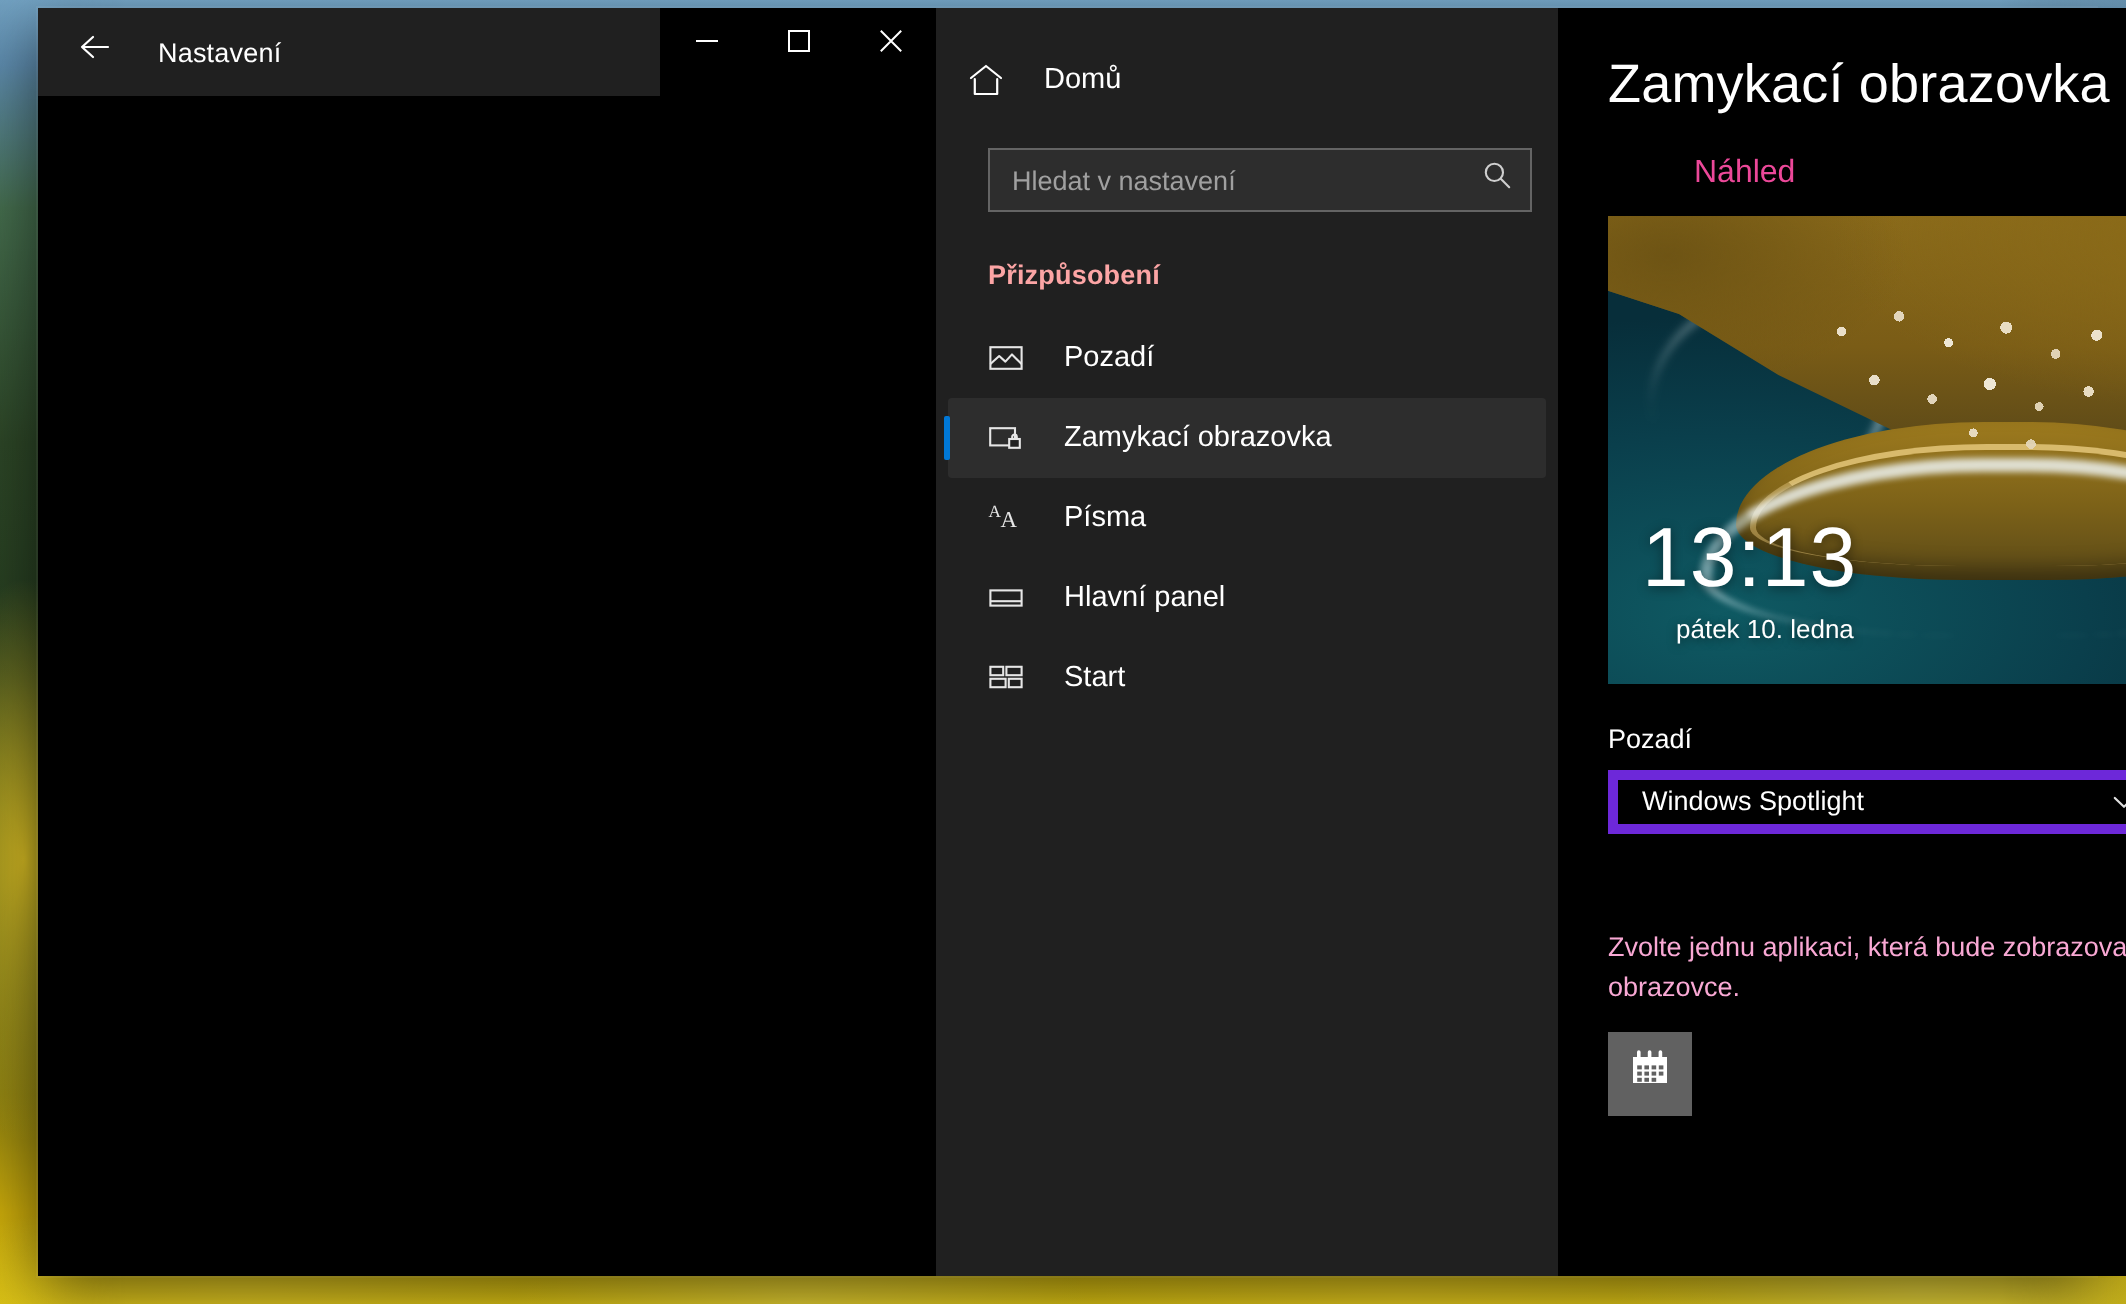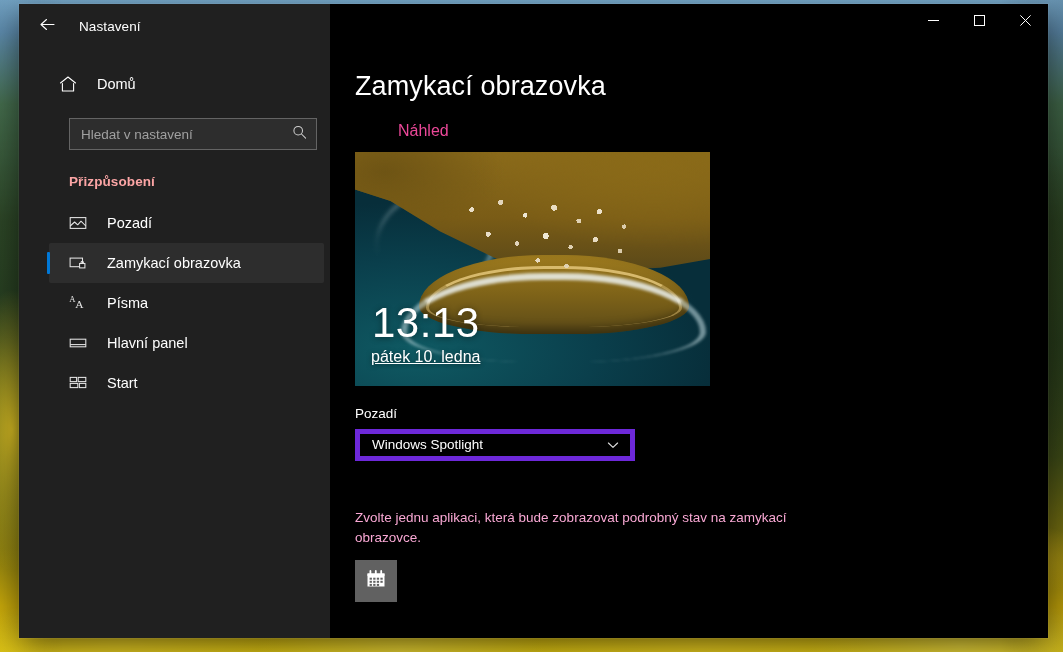--- a/index.html
+++ b/index.html
@@ -43,21 +43,21 @@
     background:
       linear-gradient(to right, rgba(0,0,0,.10) 0%, rgba(0,0,0,0) 6%,
                                 rgba(0,0,0,0) 94%, rgba(0,0,0,.18) 100%);
   }
 
   
   #window {
     position:absolute; left:19px; top:4px;
     width:1029px; height:634px;
     background:#000;
-    display:flex; flex-direction:column;
+    display:flex; flex-direction:row;
     box-shadow:0 0 0 1px rgba(255,255,255,.05), 0 10px 34px rgba(0,0,0,.65);
   }
 
   
   .titlebar {
     height:44px; flex:0 0 44px;
     display:flex; align-items:stretch;
     background:#202020;
     position:relative;
   }
@@ -88,21 +88,20 @@
   
   .body-split { flex:1; display:flex; min-height:0; }
 
   
   .sidebar {
     width:311px; flex:0 0 311px;
     background:#202020;
     padding-top:4px;
     overflow:hidden;
     position:relative;
-    padding-left:24px;
   }
   .nav-home {
     display:flex; align-items:center;
     height:40px; margin:12px 6px 0 6px; padding-left:10px;
     cursor:pointer; border-radius:2px;
   }
   .nav-home .ico { width:26px; display:flex; align-items:center; color:#fff; }
   .nav-home .lbl { font-size:14.5px; color:#fff; margin-left:12px; }
 
   .search-wrap {
@@ -244,24 +243,23 @@
     filter:blur(2px);
     transform:rotate(-14deg);
   }
   .preview .clock {
     position:absolute; left:17px; bottom:42px;
     font-size:42px; color:#fff; font-weight:300;
     letter-spacing:.5px; line-height:1;
     text-shadow:0 1px 6px rgba(0,0,0,.45);
   }
   .preview .date {
-    position:absolute; left:16px; bottom:20px;
-    font-size:16px; color:#fff;
+    position:absolute; left:34px; bottom:20px;
+    font-size:13px; color:#fff;
     text-shadow:0 1px 5px rgba(0,0,0,.5);
-    text-decoration:underline;
   }
 
   
   .field-label {
     font-size:13.5px; color:#fff;
     margin-top:20px;
   }
   .combo {
     margin-top:8px;
     width:280px; height:32px;

